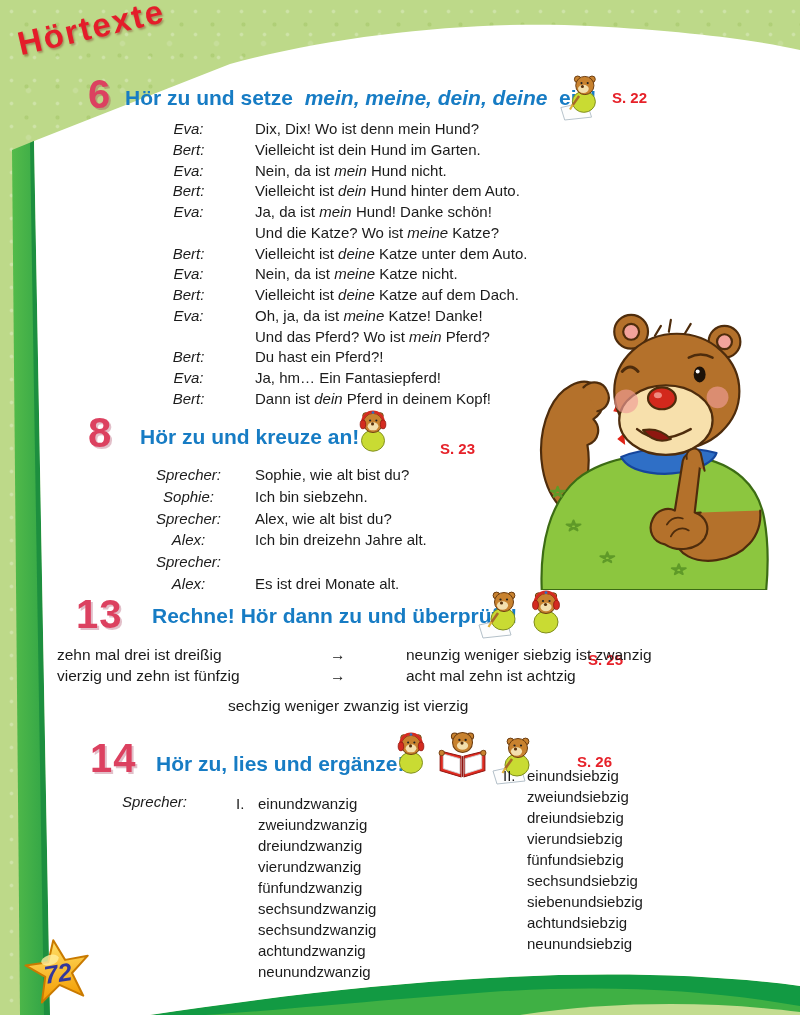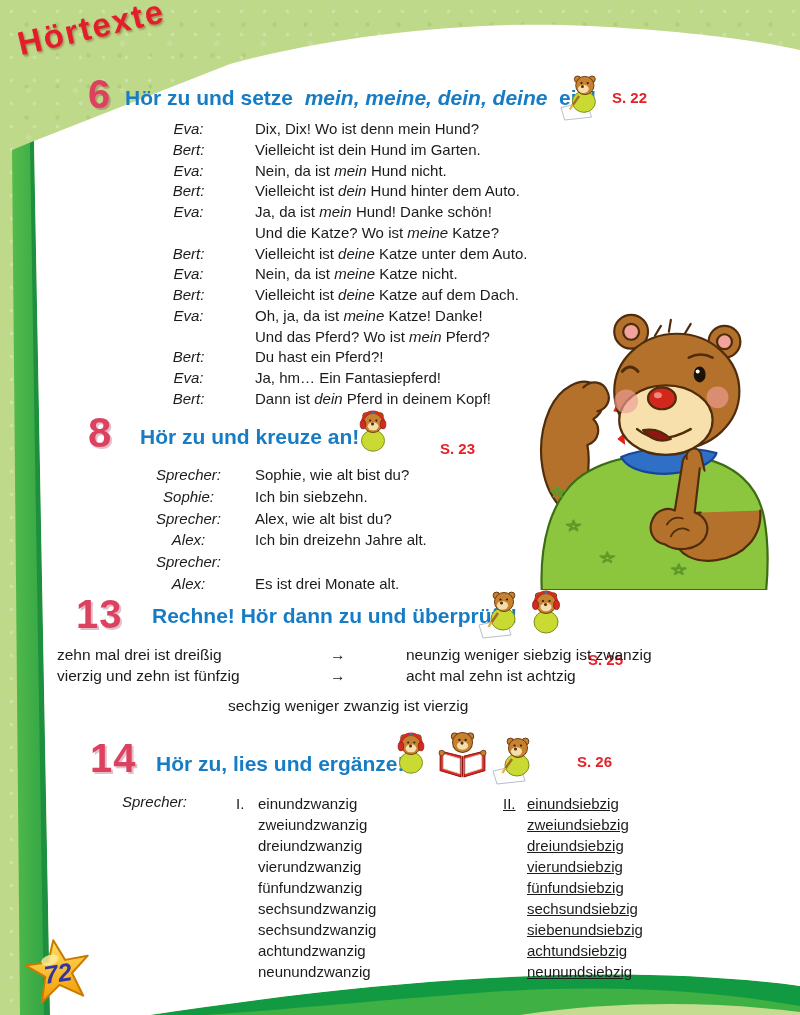--- a/index.html
+++ b/index.html
@@ -308,21 +308,21 @@
         <div>zweiundzwanzig</div>
         <div>dreiundzwanzig</div>
         <div>vierundzwanzig</div>
         <div>fünfundzwanzig</div>
         <div>sechsundzwanzig</div>
         <div>sechsundzwanzig</div>
         <div>achtundzwanzig</div>
         <div>neunundzwanzig</div>
       </div>
   </div>
-  <div class="nlist" style="left:503px;top:793px;text-decoration:underline;">
+  <div class="nlist" style="left:503px;top:765px;">
     <div class="nlabel" style="flex-basis:24px;">II.</div>
     <div>
         <div>einundsiebzig</div>
         <div>zweiundsiebzig</div>
         <div>dreiundsiebzig</div>
         <div>vierundsiebzig</div>
         <div>fünfundsiebzig</div>
         <div>sechsundsiebzig</div>
         <div>siebenundsiebzig</div>
         <div>achtundsiebzig</div>

